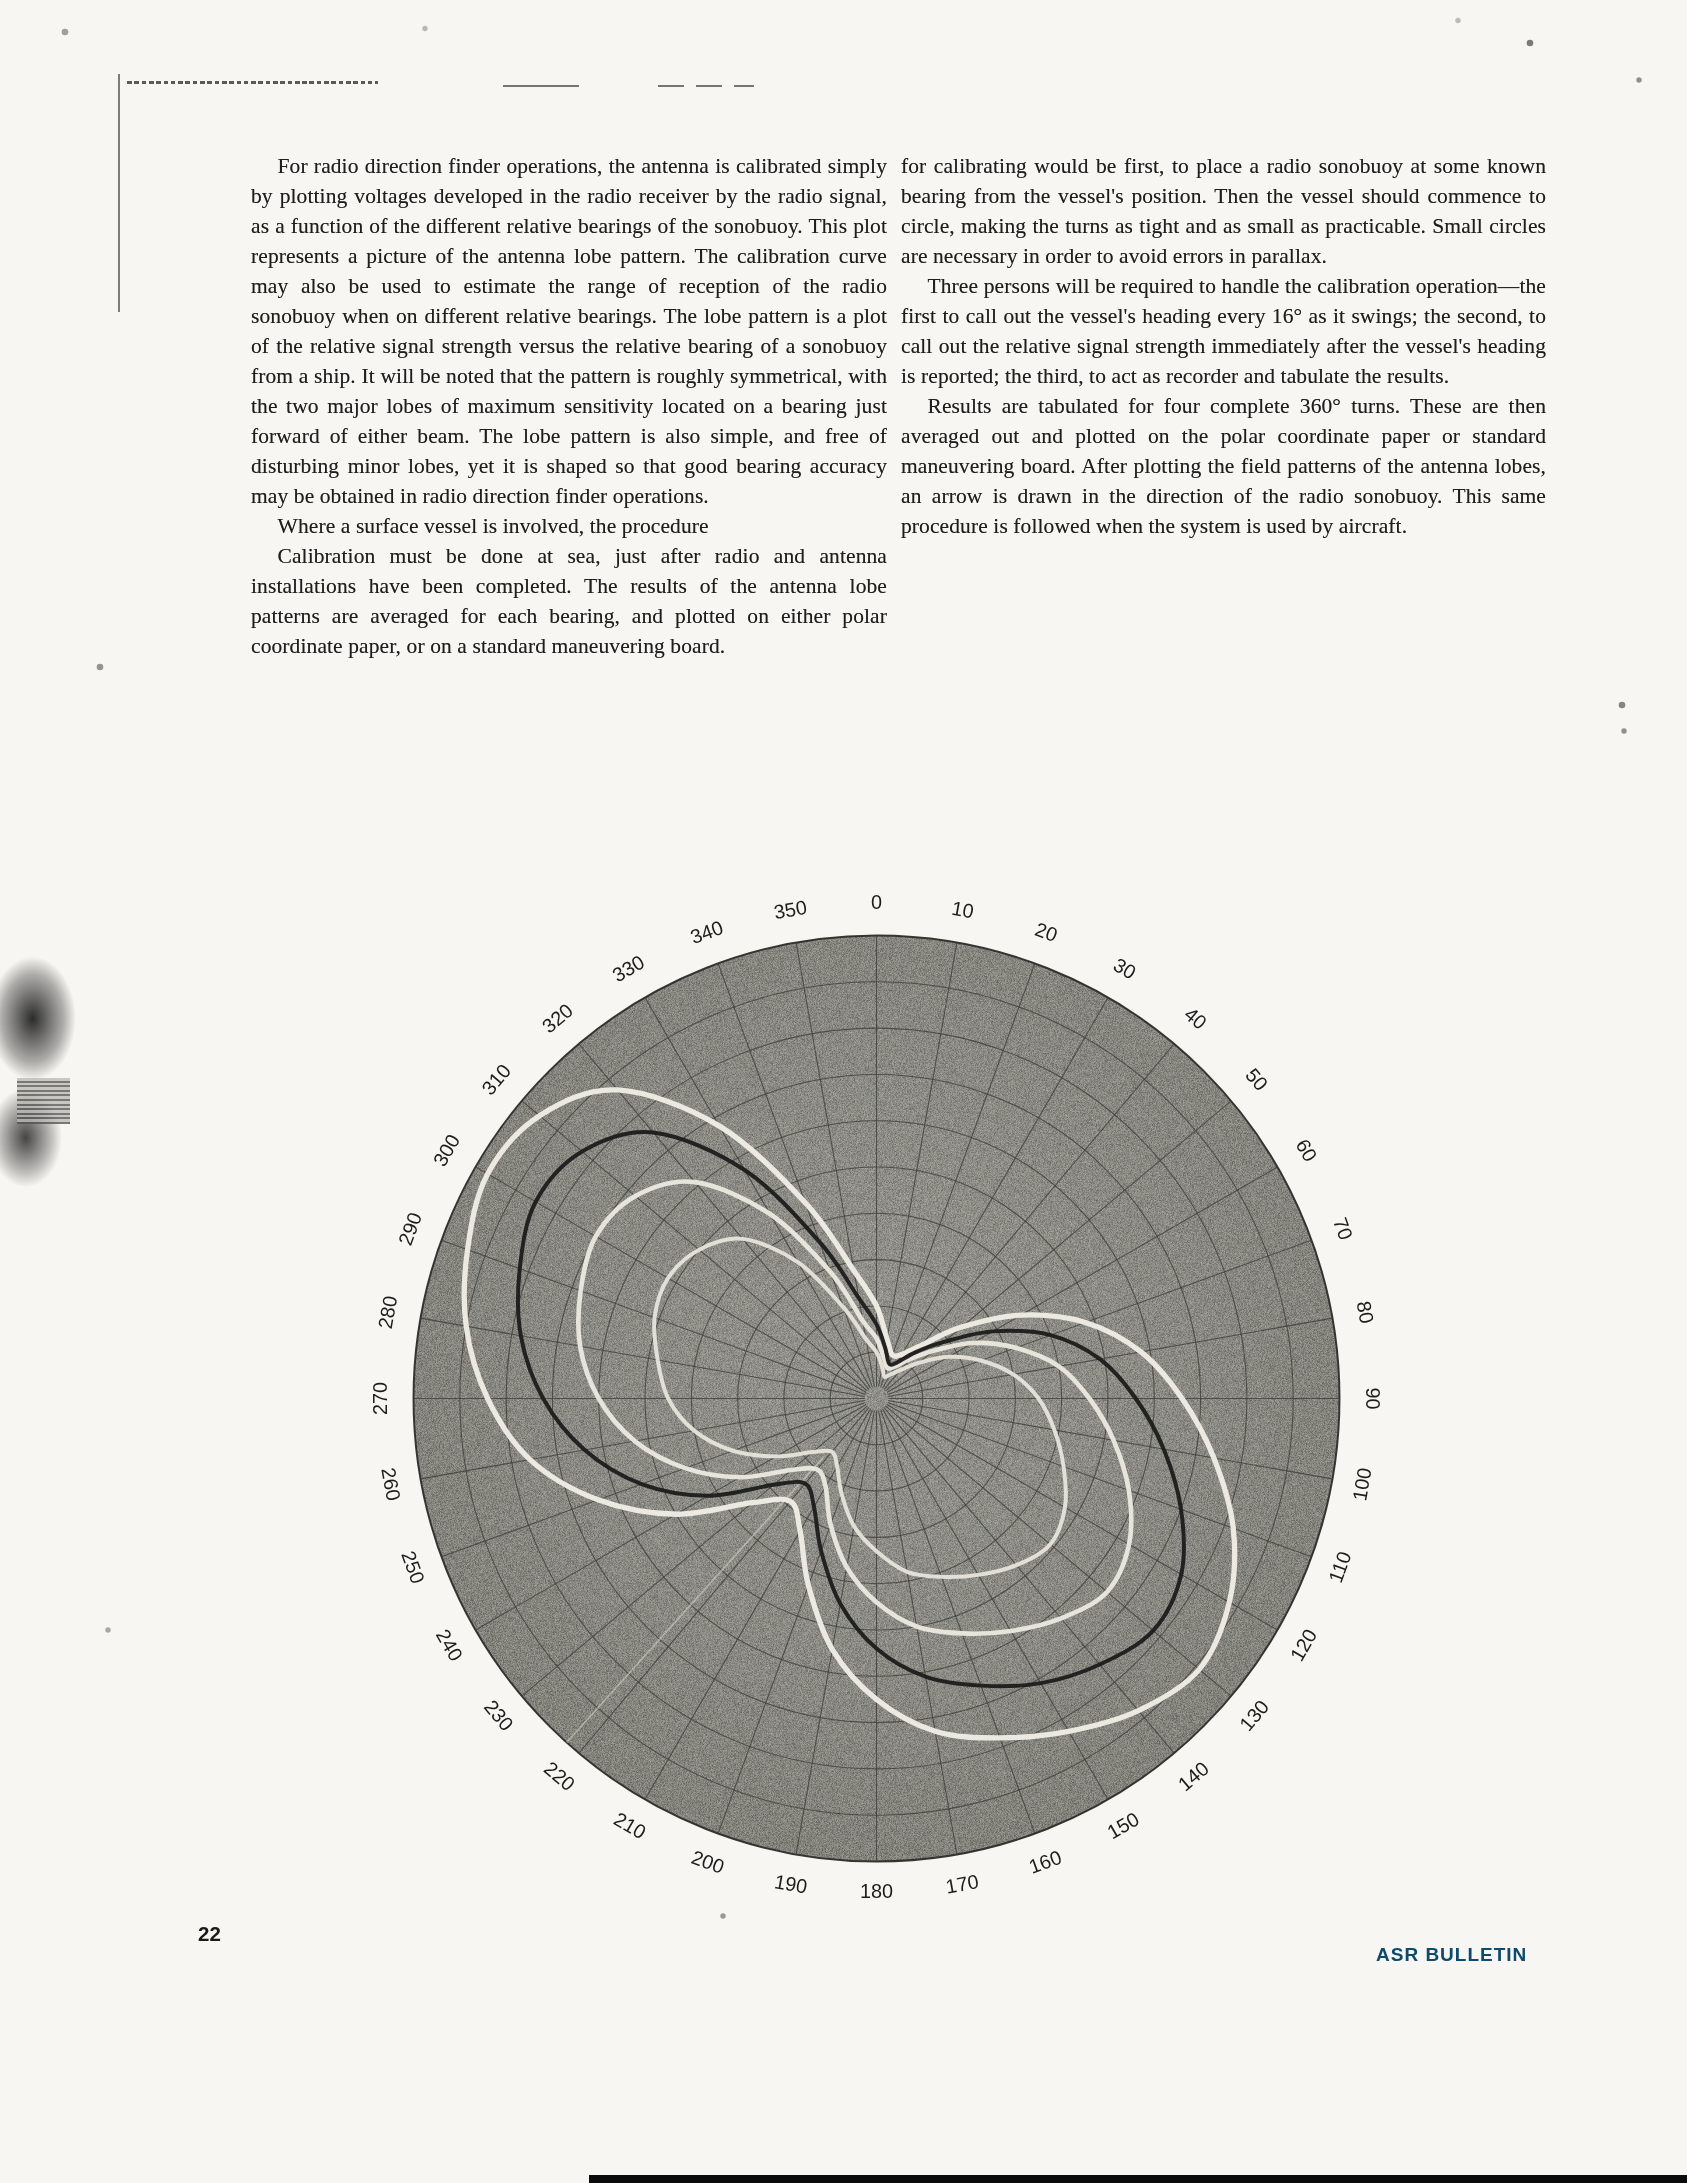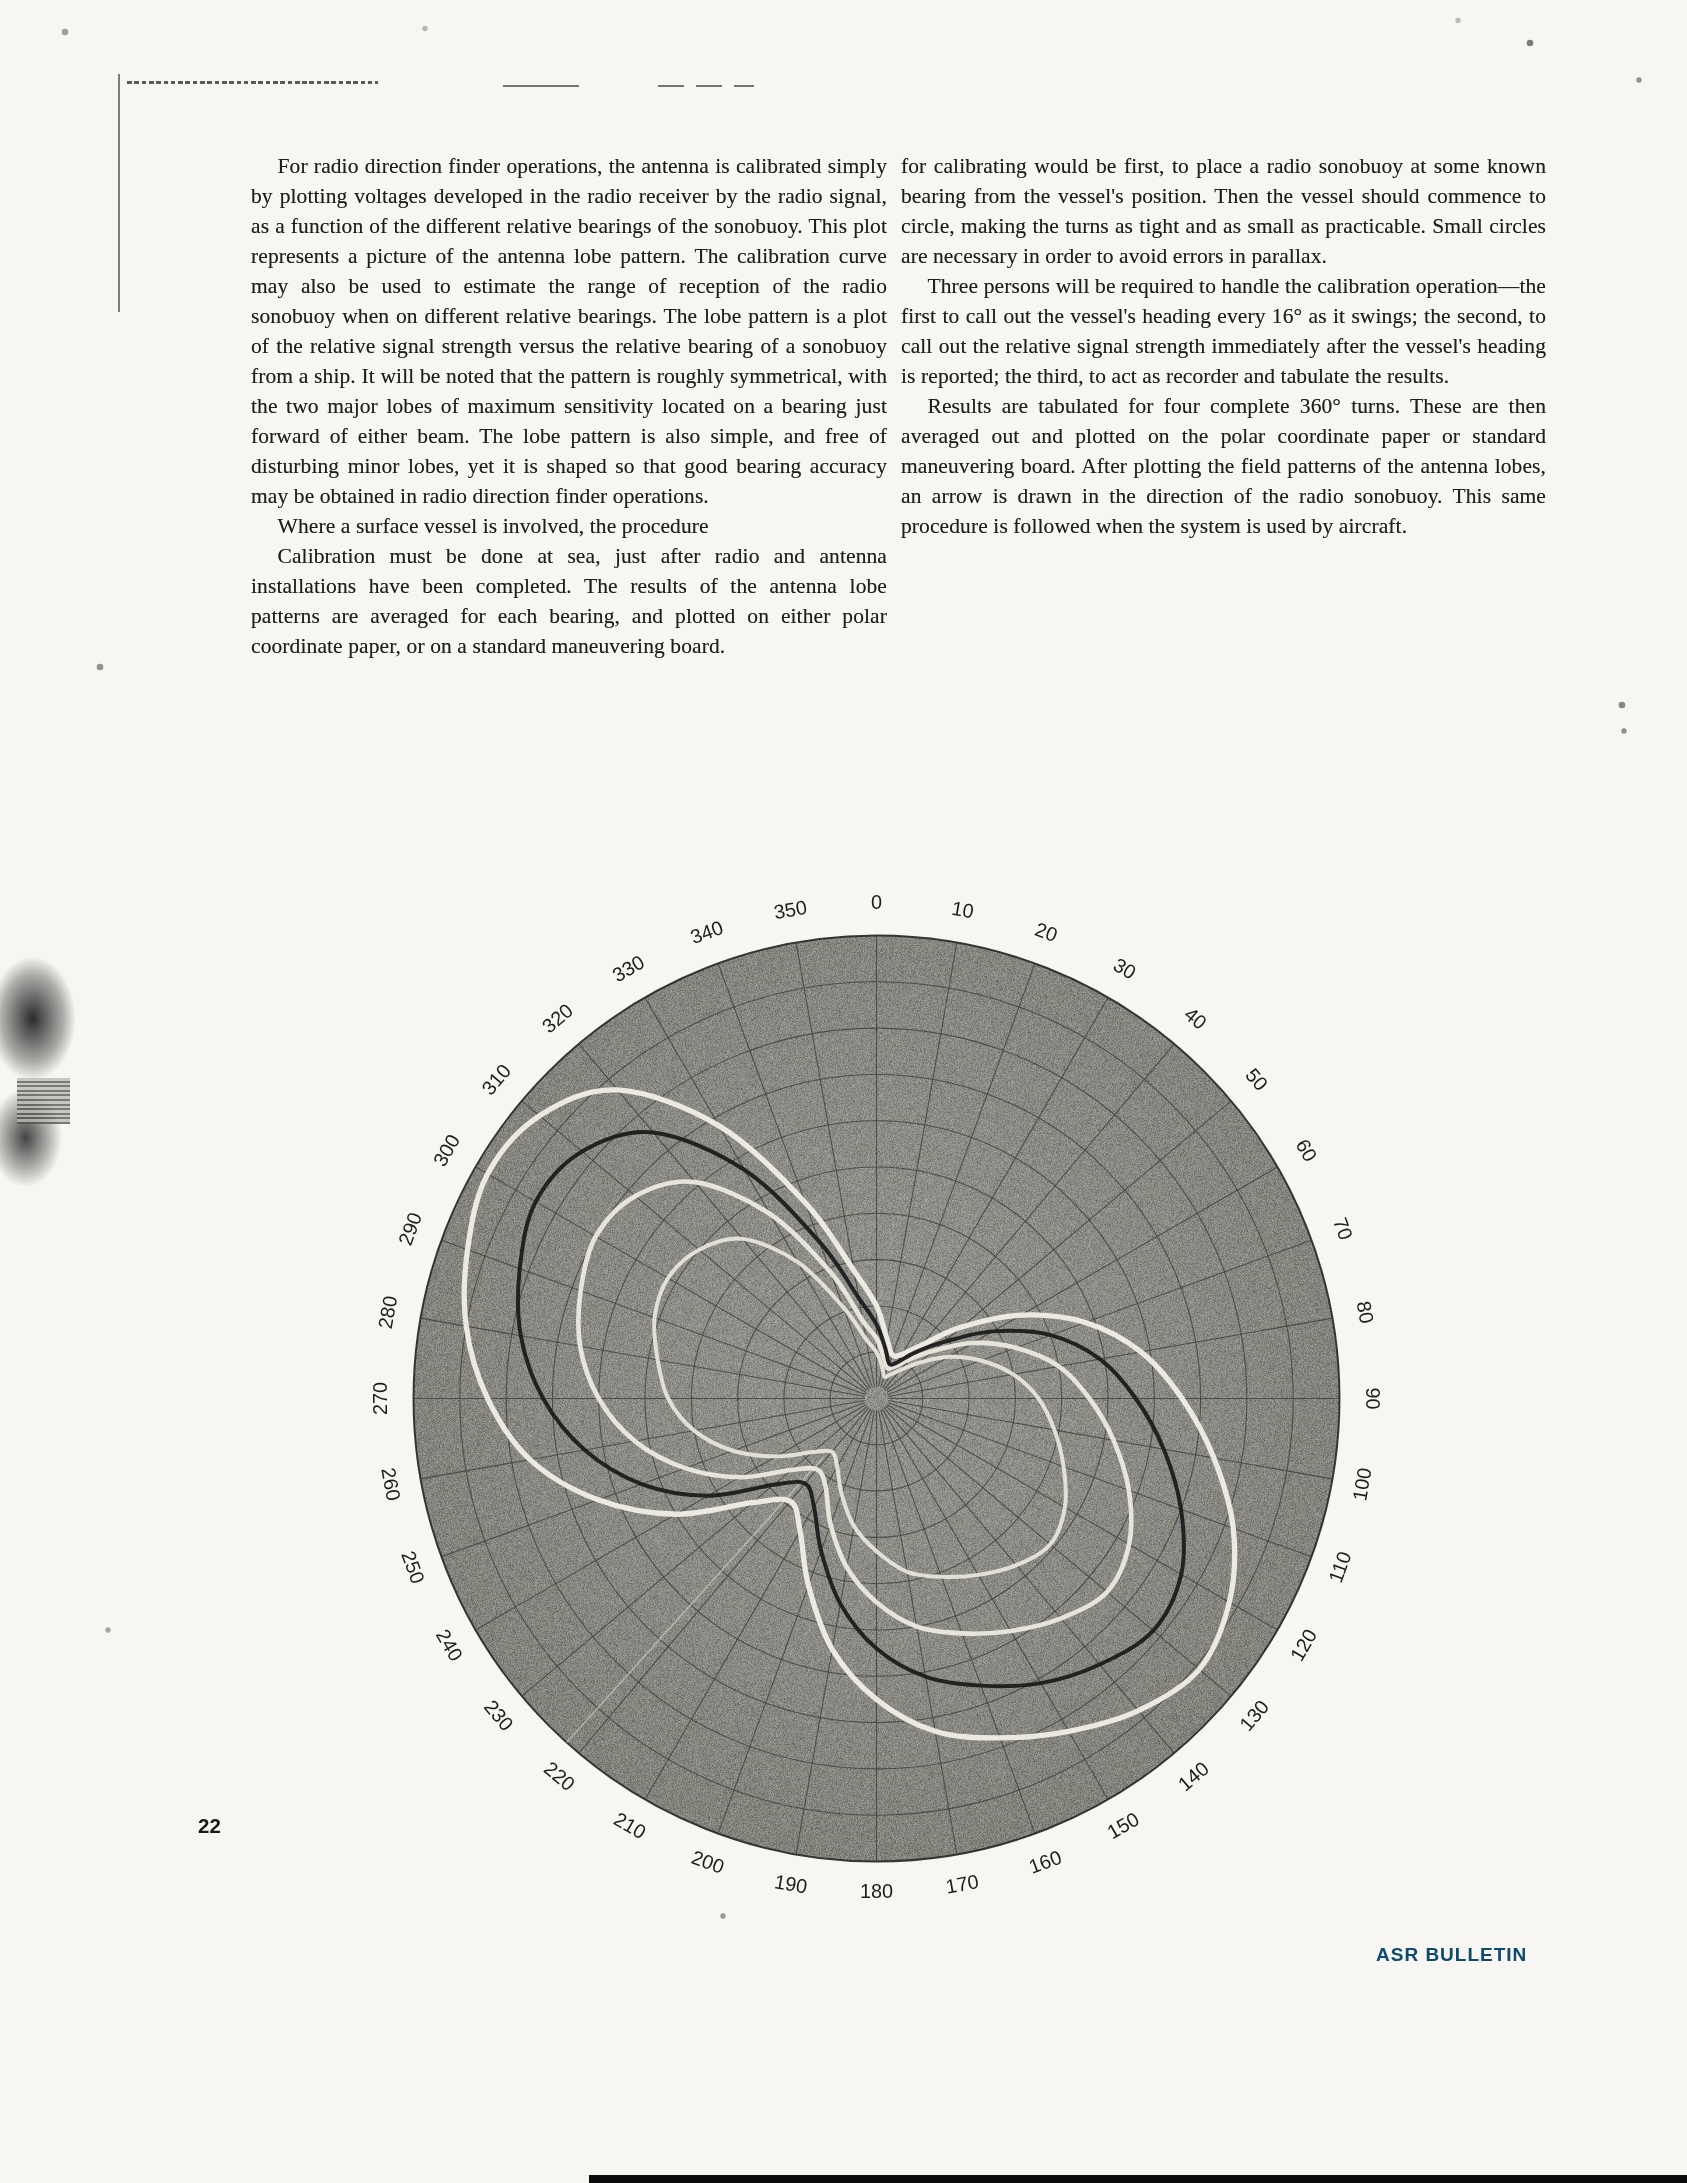--- a/index.html
+++ b/index.html
@@ -21,21 +21,21 @@
     text-shadow:0 0 0.4px rgba(0,0,0,0.45);
   }
   .col p { margin:0; }
   .col p.indent { text-indent:26.5px; }
   #left-col  { left:216px; top:151px; width:636px;margin-left:35px; }
   #right-col { left:901px; top:151px; width:645px; }
 
   #lobe-chart { position:absolute; left:354px; top:876px; }
 
   .footer-num {
-    position:absolute; left:198px; top:1814px;
+    position:absolute; left:198px; top:1922px;
     font-family:"Liberation Sans", sans-serif;
     font-weight:bold; font-size:20.5px; color:#1a1a1a;
   }
   .footer-right {
     position:absolute; left:1376px; top:1944px;
     font-family:"Liberation Sans", sans-serif;
     font-weight:bold; font-size:19px; letter-spacing:1px; color:#0c4a6e;
   }
 
   

